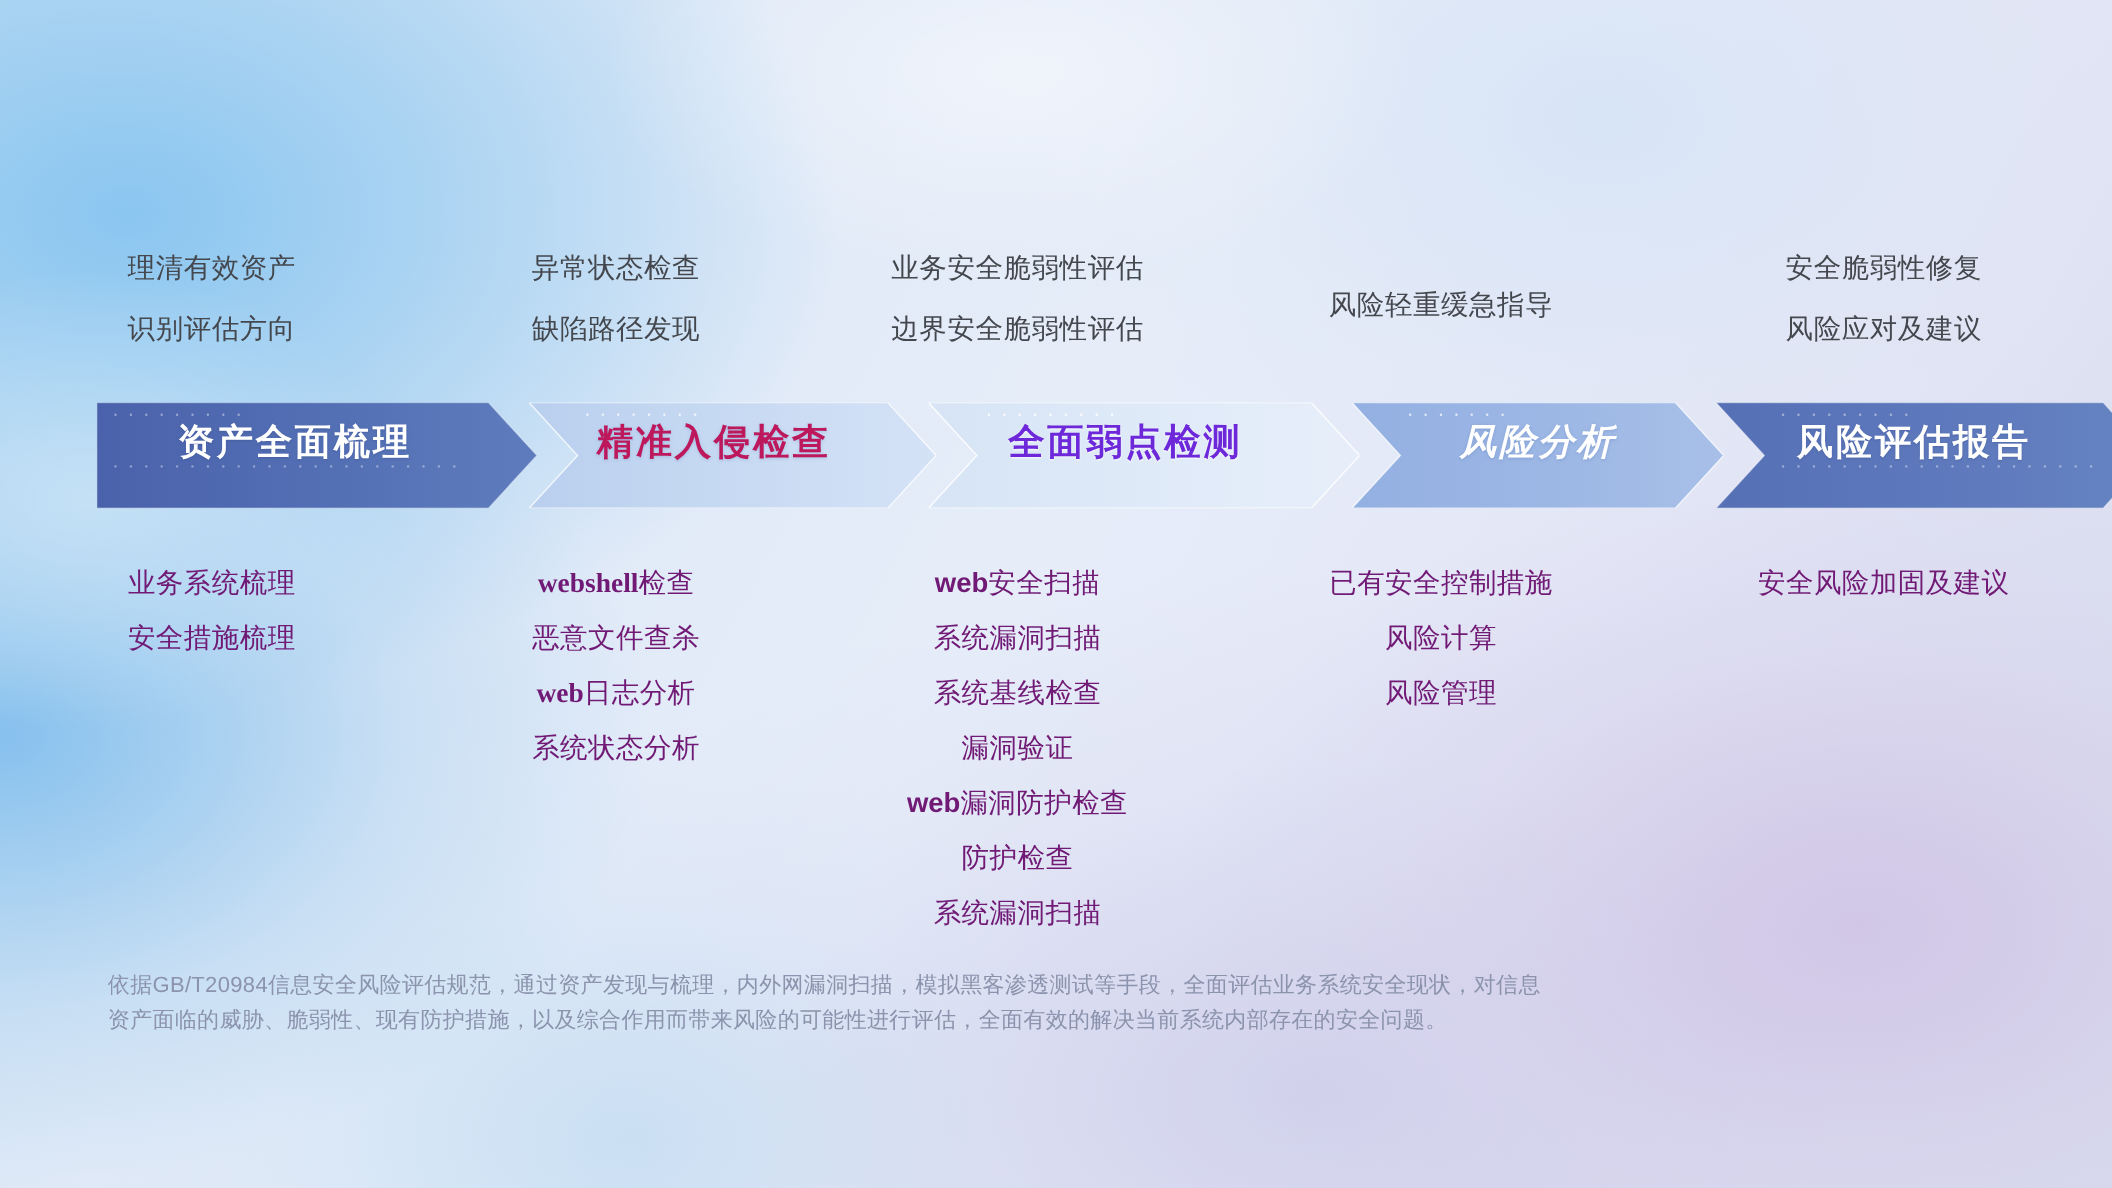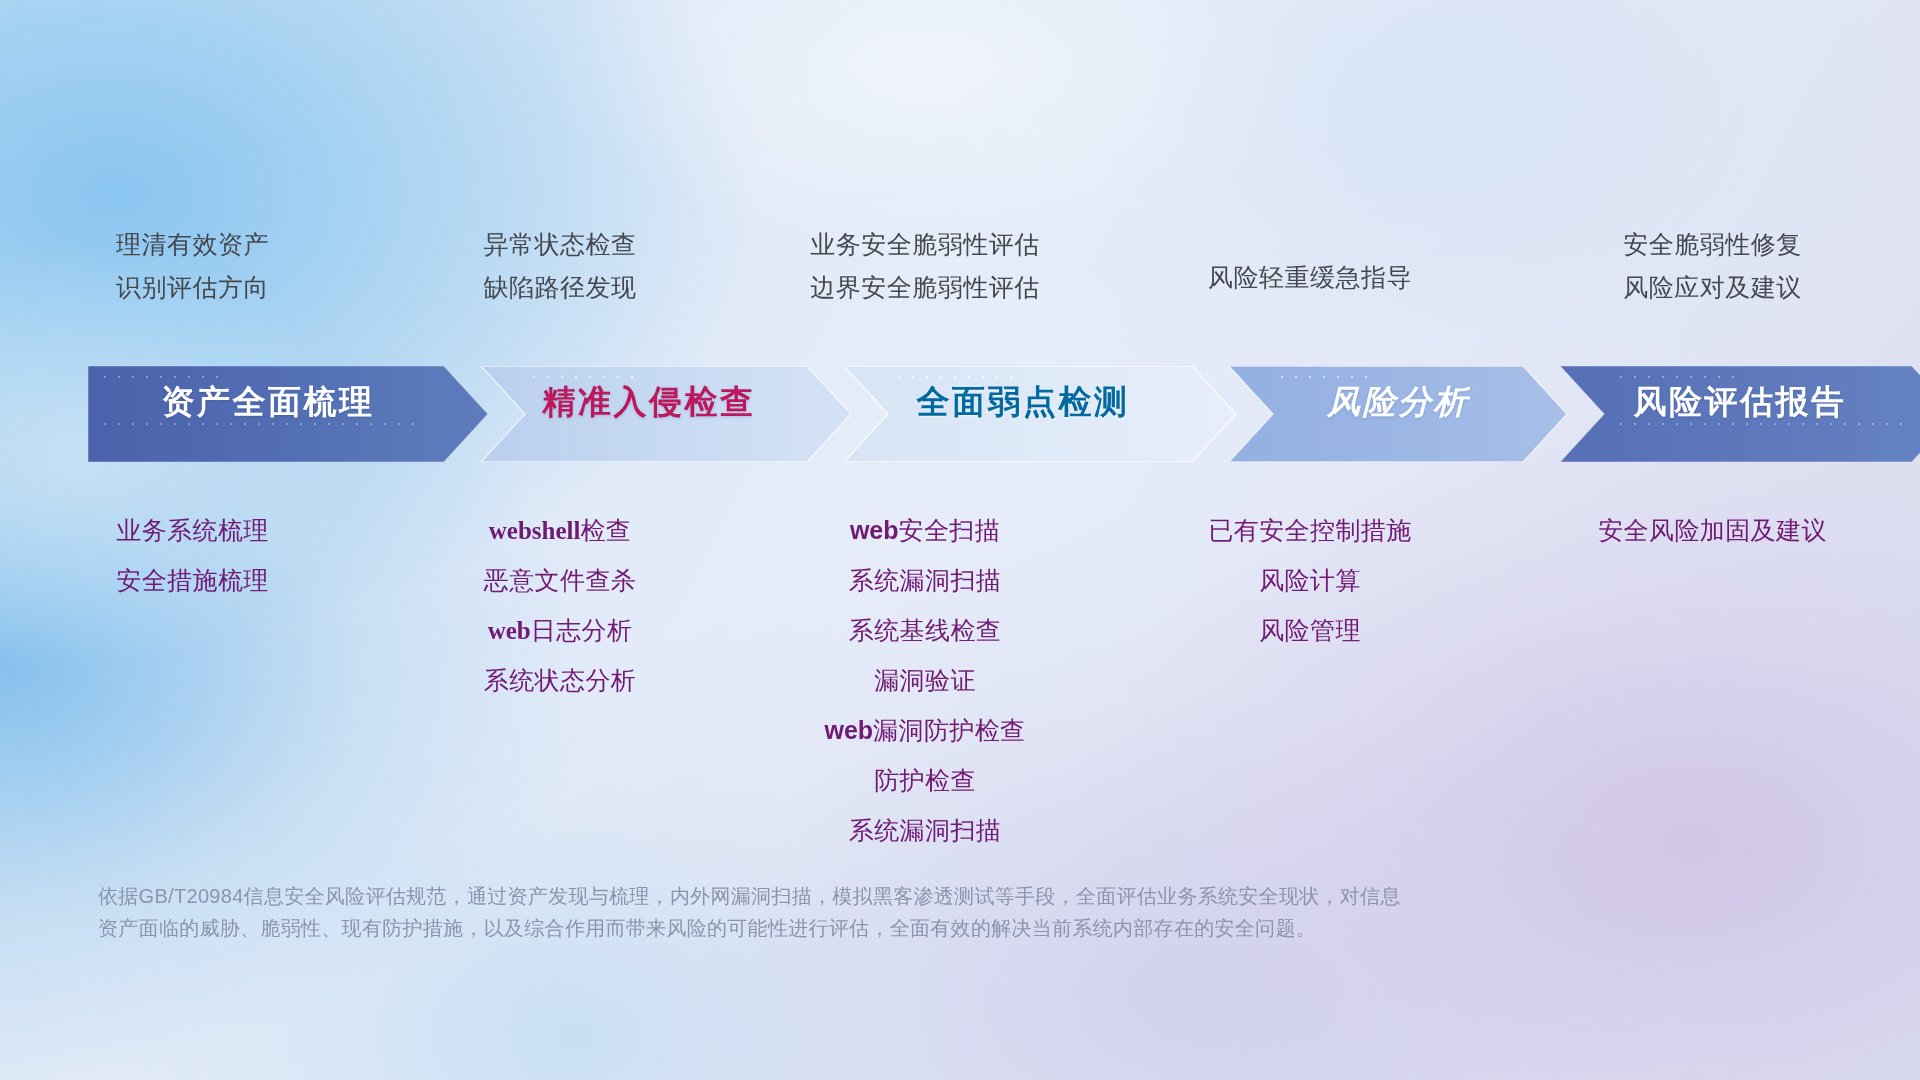--- a/index.html
+++ b/index.html
@@ -64,21 +64,21 @@
   .c5 { width: 415px; }
 
   #top-band {
     position: absolute;
     top: 232px;
     left: 0;
     width: 1920px;
     display: flex;
     align-items: flex-start;
   }
-  #top-band .col { display: flex; flex-direction: column; gap: 18px; }
+  #top-band .col { display: flex; flex-direction: column; gap: 30px; }
   #top-band .c4 { padding-top: 33px; }
   #top-band .c5 { padding-top: 0px; }
 
   
   #chevron-strip {
     position: absolute;
     top: 366px;
     left: 88px;
     width: 1768px;
     height: 96px;
@@ -282,21 +282,21 @@
             <circle cx="17" cy="3" r="1.1"></circle>
             <circle cx="31" cy="3" r="1.1"></circle>
           <circle cx="45" cy="3" r="1.1"></circle>
             <circle cx="59" cy="3" r="1.1"></circle>
             <circle cx="73" cy="3" r="1.1"></circle>
           <circle cx="87" cy="3" r="1.1"></circle>
             <circle cx="101" cy="3" r="1.1"></circle>
             <circle cx="115" cy="3" r="1.1"></circle>
         </g>
       </svg>
-      <div class="chev-label" style="color:#0369a1; margin-right:34px; text-shadow:0 1px 2px rgba(255,255,255,0.8);">全面弱点检测</div>
+      <div class="chev-label" style="color:#6d28d9; margin-right:34px; text-shadow:0 1px 2px rgba(255,255,255,0.8);">全面弱点检测</div>
     </div>
 
     <div class="chev" style="left:1141px; width:338px;">
       <svg class="chev-shape" viewBox="0 0 338 96" preserveAspectRatio="none">
         <defs>
           <linearGradient id="gmid4" x1="0" y1="0" x2="1" y2="0">
             <stop offset="0%" stop-color="#93b0e2"></stop>
             <stop offset="55%" stop-color="#9db7e5"></stop>
             <stop offset="100%" stop-color="#a8c0e8"></stop>
           </linearGradient>

